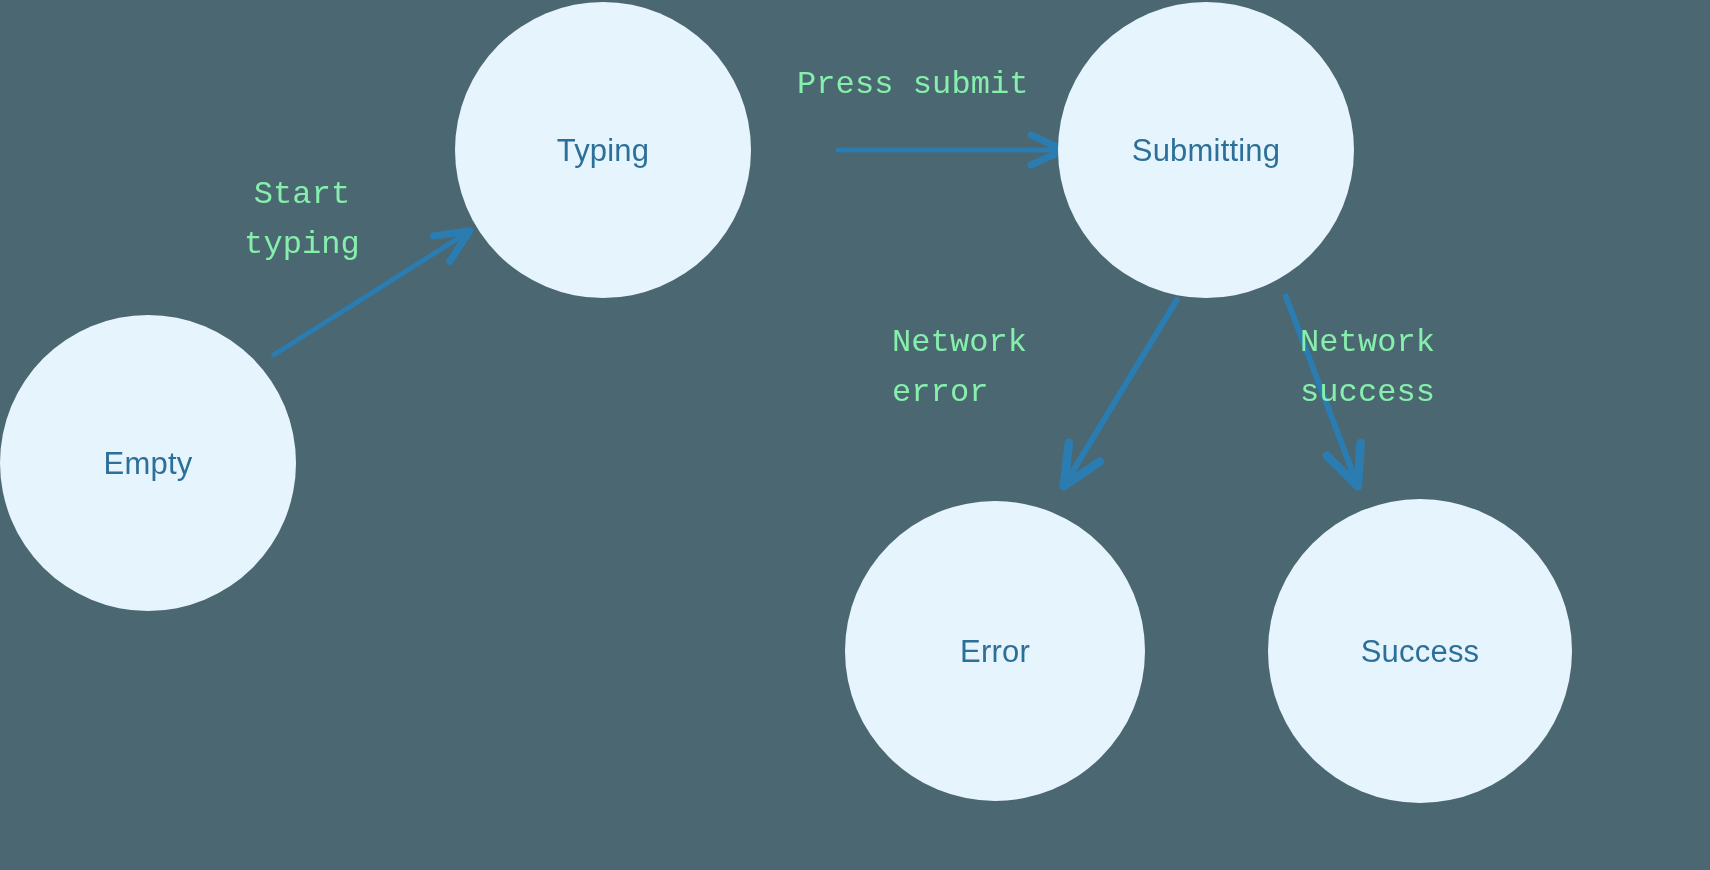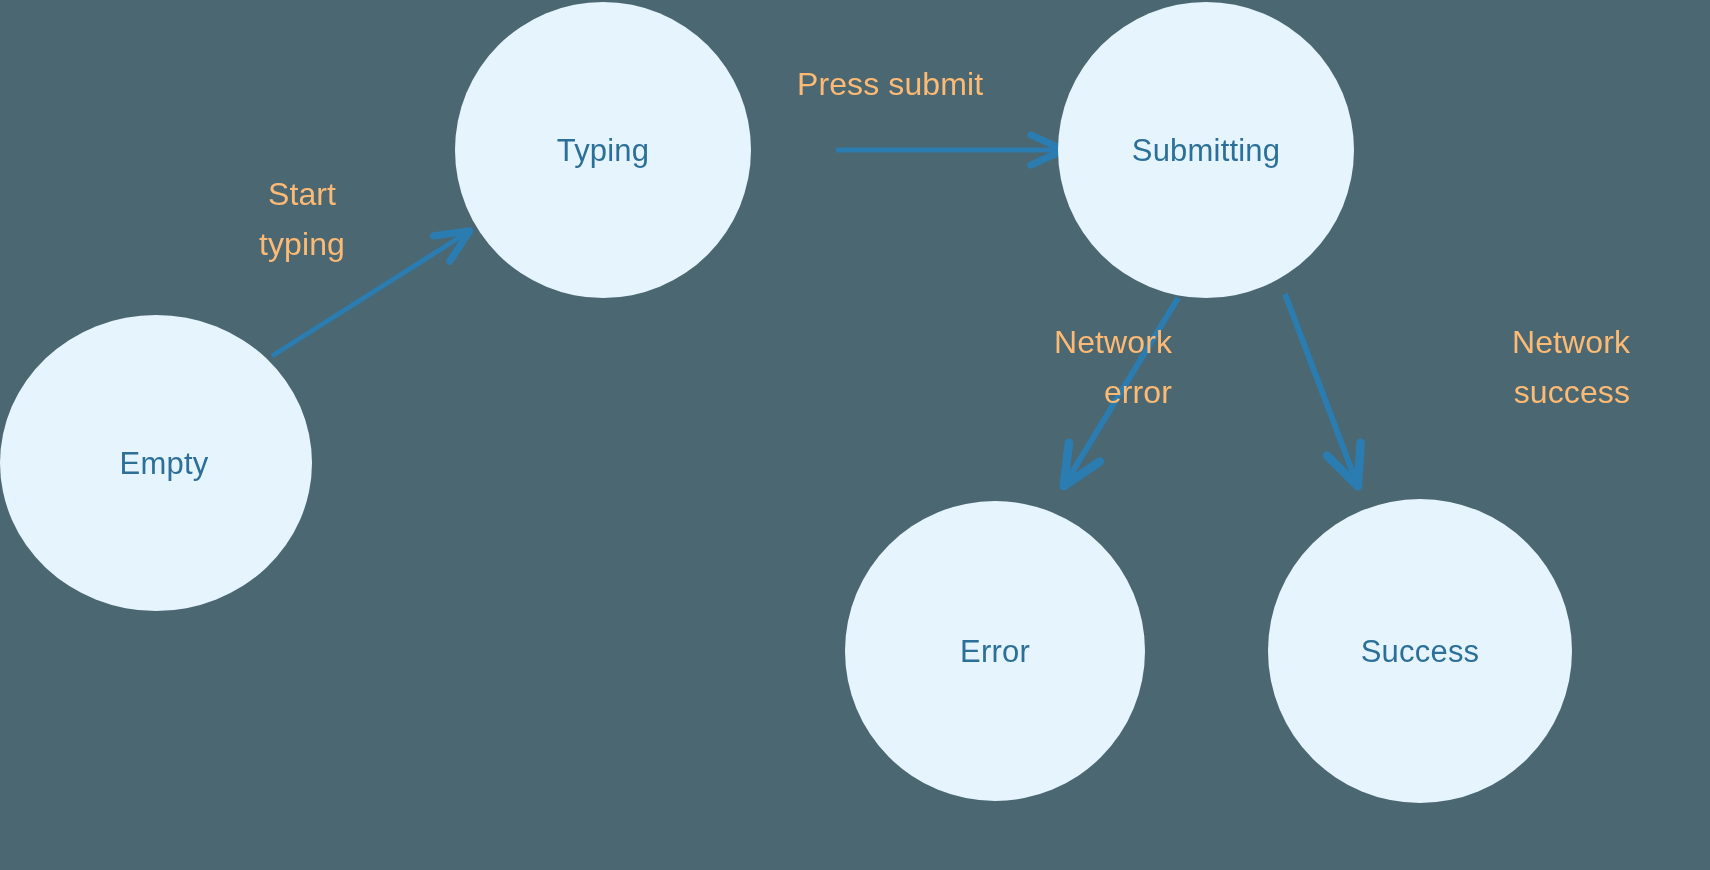--- a/index.html
+++ b/index.html
@@ -33,29 +33,29 @@
   .node-label {
     font-family: "Liberation Sans", sans-serif;
     font-size: 31px;
     color: #2c7099;
     letter-spacing: 0.2px;
     white-space: nowrap;
     line-height: 1;
   }
   .edge-label {
     position: absolute;
-    font-family: Liberation Sans, sans-serif;
+    font-family: Liberation Mono, monospace;
     font-size: 32px;
-    color: #fdba74;
+    color: #86efac;
     line-height: 1.55;
     white-space: pre-line;
     letter-spacing: 0.1px;
   }
   .el-center { text-align: center; }
-  .el-right  { text-align: right; }
+  .el-right  { text-align: left; }
   .el-left   { text-align: left; }
 </style>
 </head>
 <body>
 
 <div id="stage">
 
   <svg id="edge-layer" viewBox="0 0 1710 870">
     <defs>
       <marker id="ah" markerWidth="10" markerHeight="10" refX="7.2" refY="4" orient="auto" markerUnits="strokeWidth">
@@ -65,21 +65,21 @@
 
     <line x1="272" y1="356" x2="468" y2="232" stroke="#2b7cb0" stroke-width="5" marker-end="url(#ah)"></line>
 
     <line x1="836" y1="150" x2="1062" y2="150" stroke="#2b7cb0" stroke-width="5" marker-end="url(#ah)"></line>
 
     <line x1="1178" y1="298" x2="1065" y2="484" stroke="#2b7cb0" stroke-width="6" marker-end="url(#ah)"></line>
 
     <line x1="1285" y1="294" x2="1357" y2="484" stroke="#2b7cb0" stroke-width="6" marker-end="url(#ah)"></line>
   </svg>
 
-  <div class="node" style="left:0px; top:315px; width:296px; height:296px;padding-left:16px;">
+  <div class="node" style="left:0px; top:315px; width:296px; height:296px;">
     <span class="node-label">Empty</span>
   </div>
 
   <div class="node" style="left:455px; top:2px; width:296px; height:296px;">
     <span class="node-label">Typing</span>
   </div>
 
   <div class="node" style="left:1058px; top:2px; width:296px; height:296px;">
     <span class="node-label">Submitting</span>
   </div>

